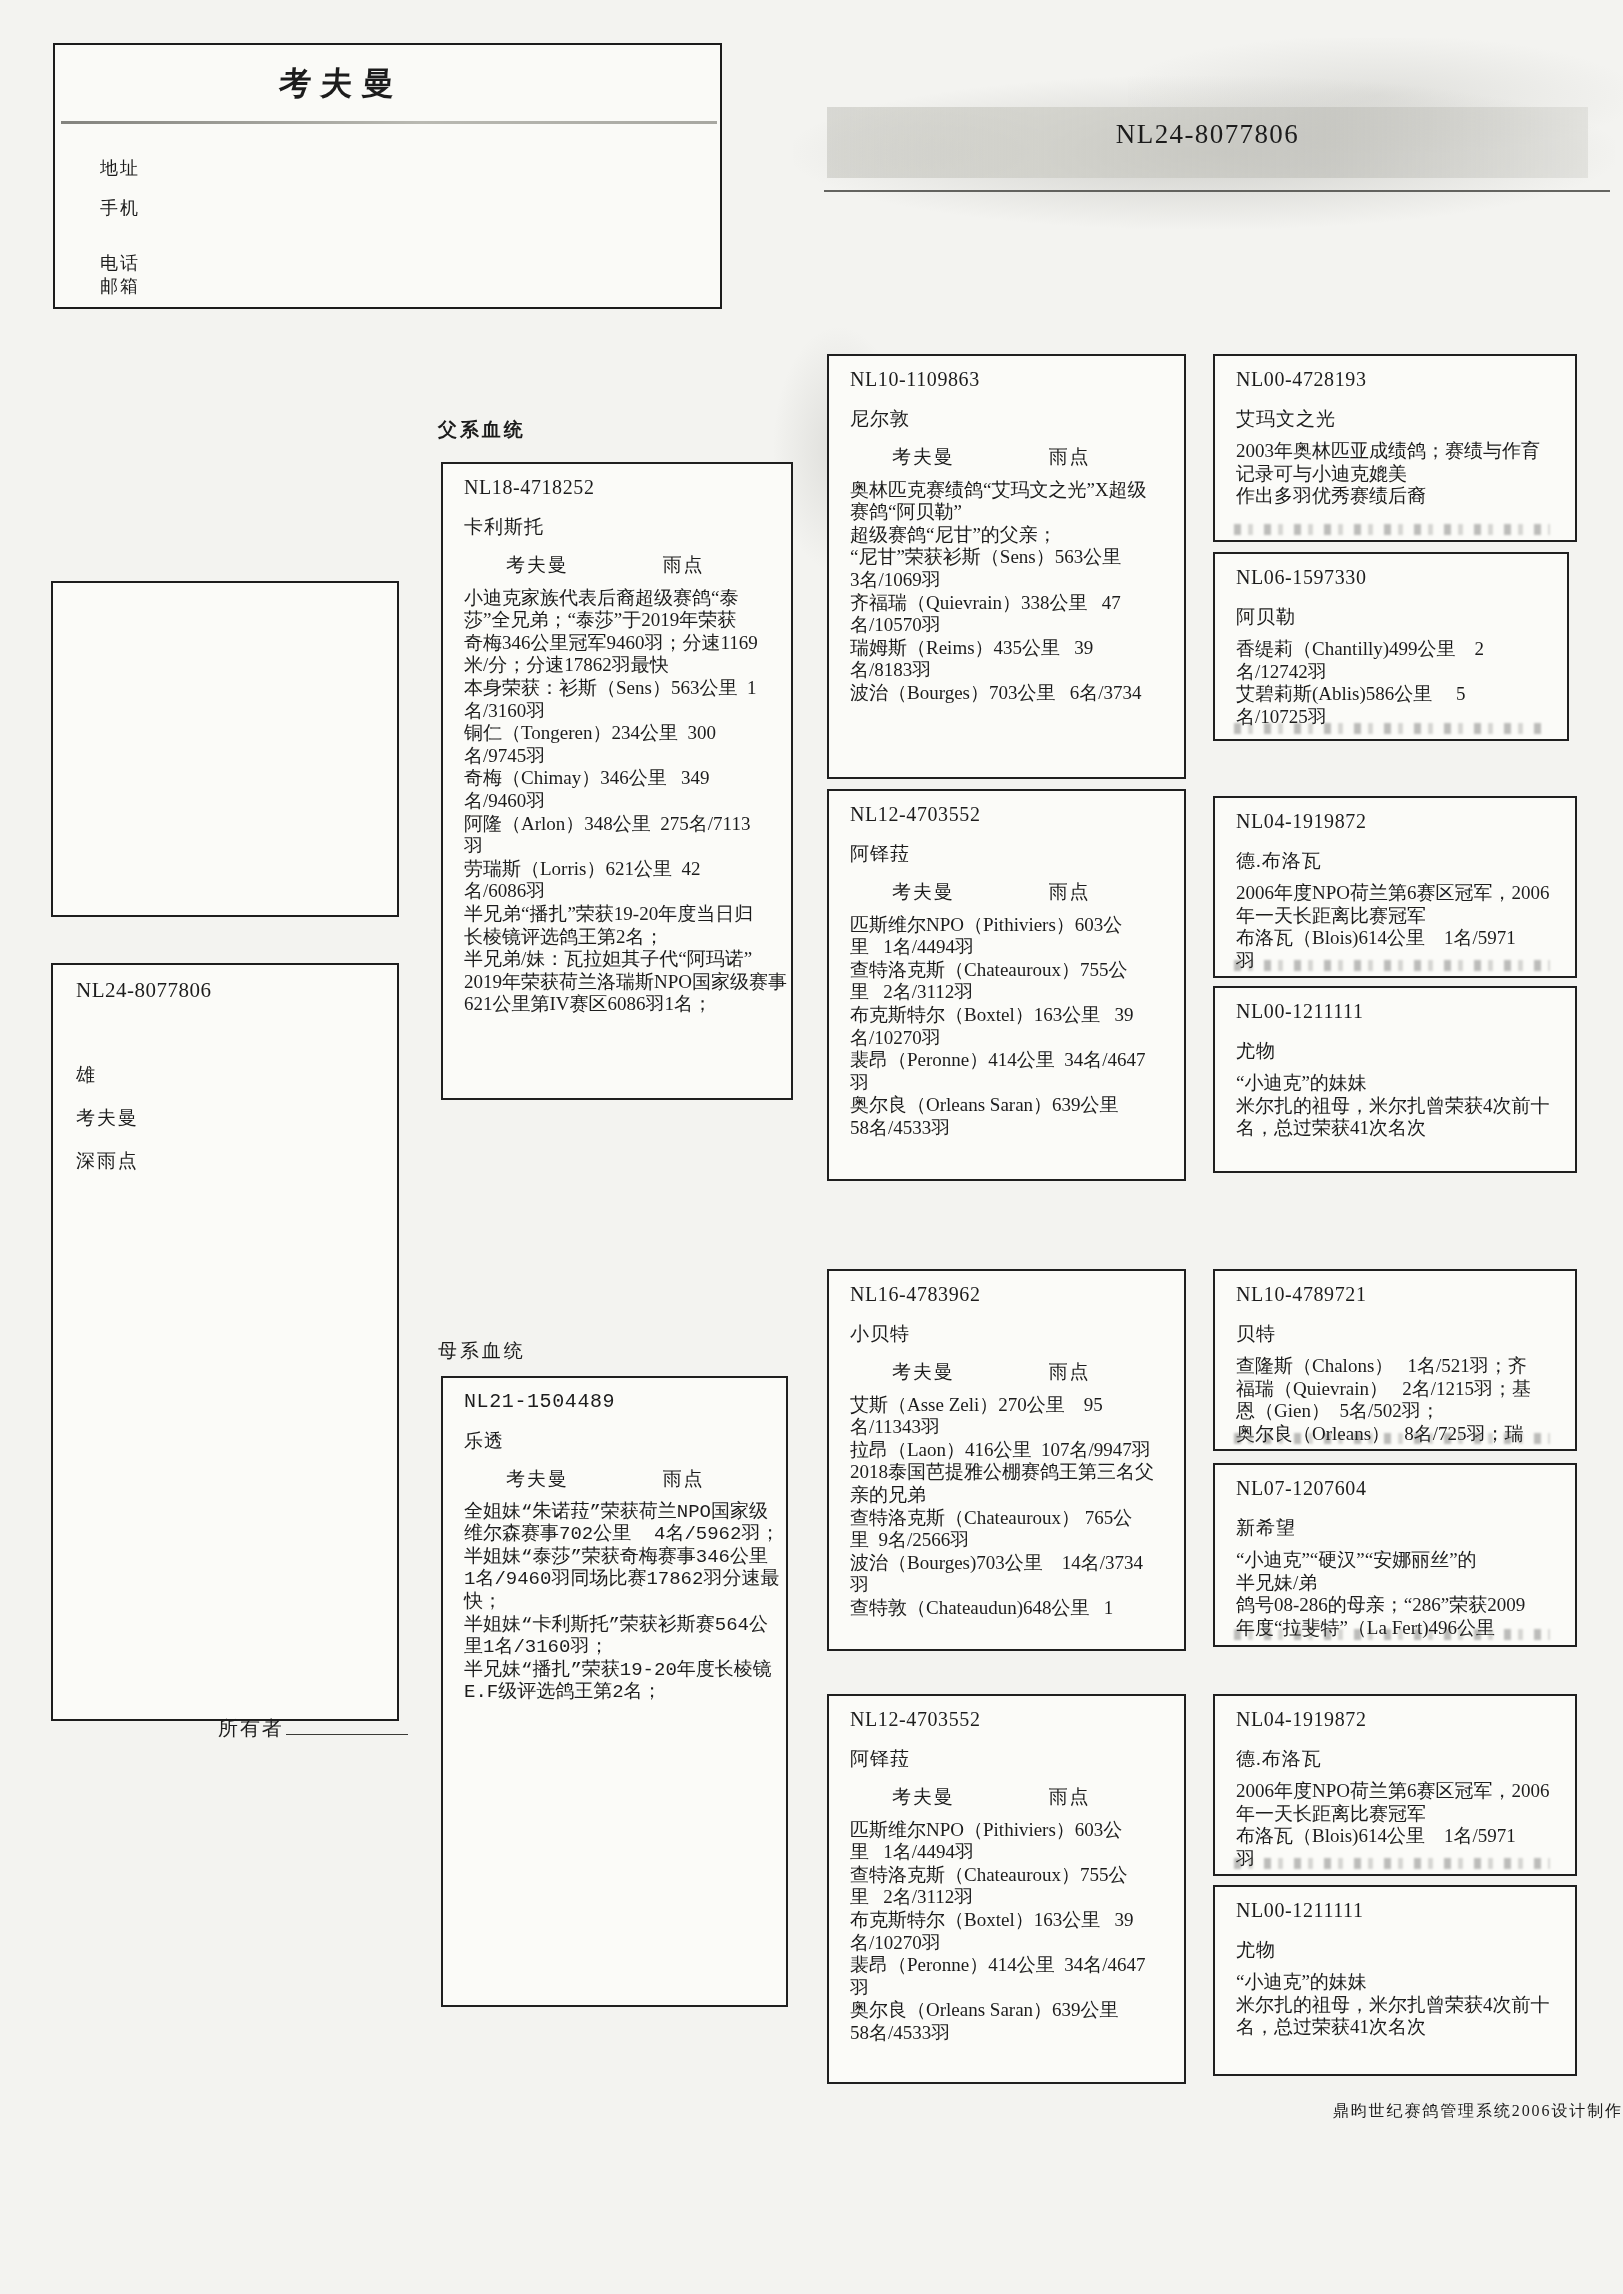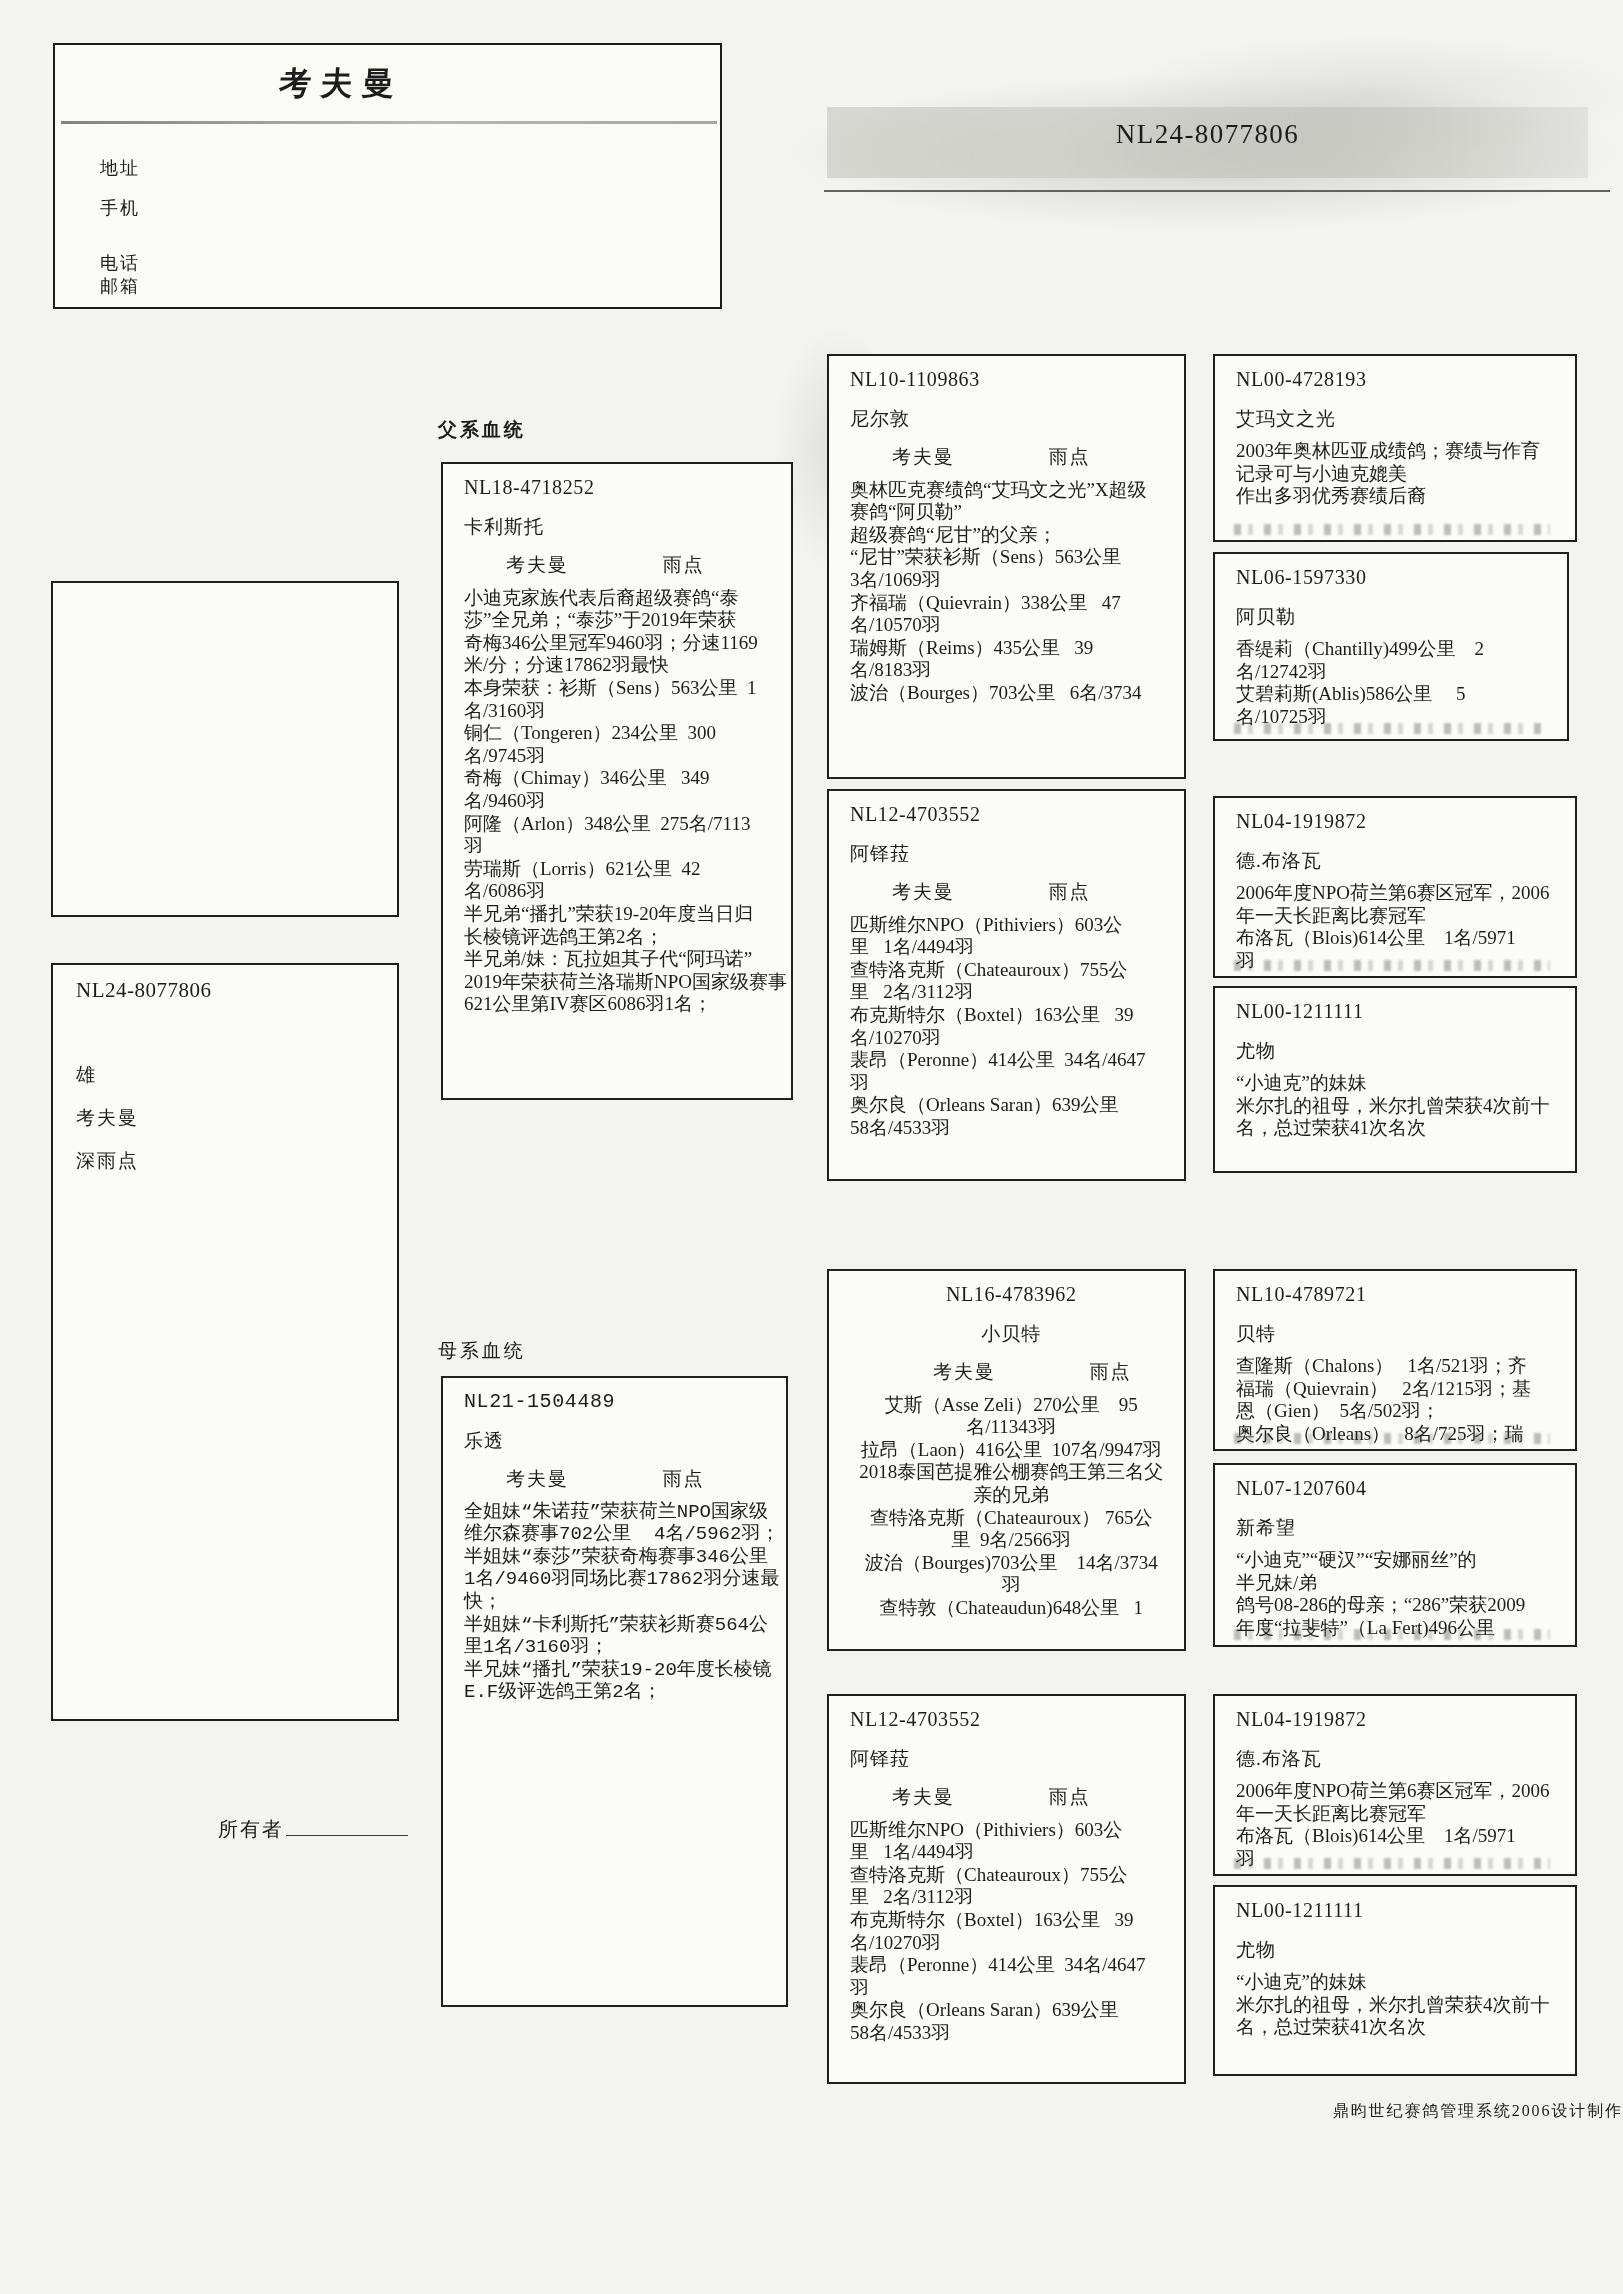--- a/index.html
+++ b/index.html
@@ -94,29 +94,29 @@
   }
   
   .bx-father      {left:433px; top:462px;  width:352px; height:638px;}
   .bx-father-sire {left:819px; top:354px;  width:359px; height:425px;}
   .bx-ff-sire     {left:1205px;top:354px;  width:364px; height:188px;}
   .bx-ff-dam      {left:1205px;top:552px;  width:356px; height:189px;}
   .bx-father-dam  {left:819px; top:789px;  width:359px; height:392px;}
   .bx-fd-sire     {left:1205px;top:796px;  width:364px; height:182px;}
   .bx-fd-dam      {left:1205px;top:986px; width:364px; height:187px;}
   .bx-mother      {left:433px; top:1376px; width:347px; height:631px;font-family:Liberation Mono, monospace;}
-  .bx-mother-sire {left:819px; top:1269px; width:359px; height:382px;text-align:center;}
+  .bx-mother-sire {left:819px; top:1269px; width:359px; height:382px;}
   .bx-ms-sire     {left:1205px;top:1269px; width:364px; height:182px;}
   .bx-ms-dam      {left:1205px;top:1463px; width:364px; height:184px;}
   .bx-mother-dam  {left:819px; top:1694px; width:359px; height:390px;}
   .bx-md-sire     {left:1205px;top:1694px; width:364px; height:182px;}
   .bx-md-dam      {left:1205px;top:1885px; width:364px; height:191px;}
 
   
-  .owner{position:absolute;left:218px;top:1816px;font-size:20px;letter-spacing:1.9px;}
+  .owner{position:absolute;left:218px;top:1715px;font-size:20px;letter-spacing:1.9px;}
   .owner-line{display:inline-block;width:122px;border-bottom:1.9px solid #3a3a36;
     margin-left:1.9px;vertical-align:baseline;height:19px;}
   .footer{position:absolute;left:912px;top:2101px;width:711px;text-align:right;
     font-size:16px;letter-spacing:1.9px;}
 </style>
 </head>
 <body>
 
 <div id="page">
 

